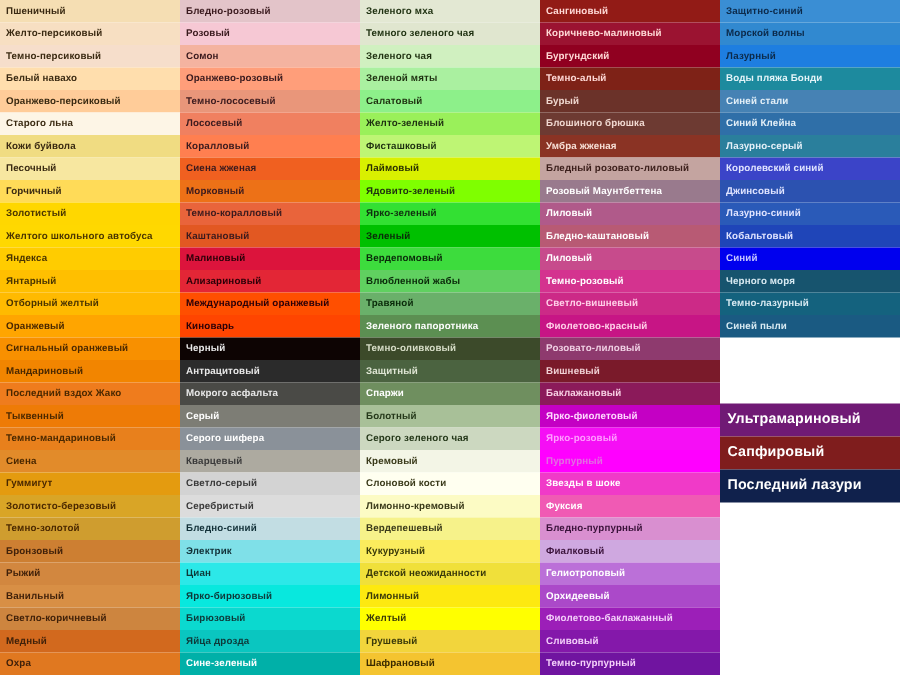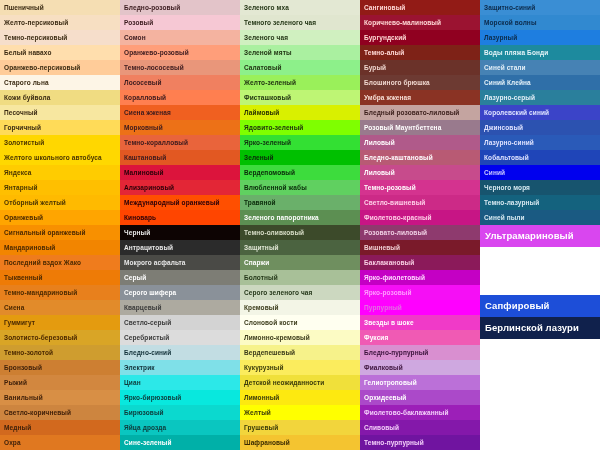--- a/index.html
+++ b/index.html
@@ -184,17 +184,17 @@
       <div class="swatch" style="background: rgb(47, 111, 168); color: rgb(228, 240, 248);">Синий Клейна</div>
       <div class="swatch" style="background: rgb(42, 127, 156); color: rgb(228, 240, 248);">Лазурно-серый</div>
       <div class="swatch" style="background: rgb(59, 68, 200); color: rgb(224, 228, 255);">Королевский синий</div>
       <div class="swatch" style="background: rgb(44, 82, 176); color: rgb(224, 228, 255);">Джинсовый</div>
       <div class="swatch" style="background: rgb(42, 90, 184); color: rgb(224, 228, 255);">Лазурно-синий</div>
       <div class="swatch" style="background: rgb(31, 69, 184); color: rgb(224, 228, 255);">Кобальтовый</div>
       <div class="swatch" style="background: rgb(0, 0, 238); color: rgb(200, 200, 255);">Синий</div>
       <div class="swatch" style="background: rgb(23, 84, 110); color: rgb(216, 234, 242);">Черного моря</div>
       <div class="swatch" style="background: rgb(20, 98, 126); color: rgb(216, 234, 242);">Темно-лазурный</div>
       <div class="swatch" style="background: rgb(26, 90, 130); color: rgb(216, 234, 242);">Синей пыли</div>
-      <div class="swatch big" style="background: #d946ef; color: rgb(255, 255, 255);">Ультрамариновый</div>
-      <div class="swatch big" style="background: #1d4ed8; color: rgb(255, 255, 255); margin-top: 48px;">Сапфировый</div>
-      <div class="swatch big" style="background: rgb(16, 33, 76); color: rgb(255, 255, 255);">Берлинской лазури</div>
+      <div class="swatch big" style="background: #701a75; color: rgb(255, 255, 255); margin-top: 44px;">Ультрамариновый</div>
+      <div class="swatch big" style="background: #7f1d1d; color: rgb(255, 255, 255);">Сапфировый</div>
+      <div class="swatch big" style="background: rgb(16, 33, 76); color: rgb(255, 255, 255);">Последний лазури</div>
     </div>
   </div>
 
 </body></html>

